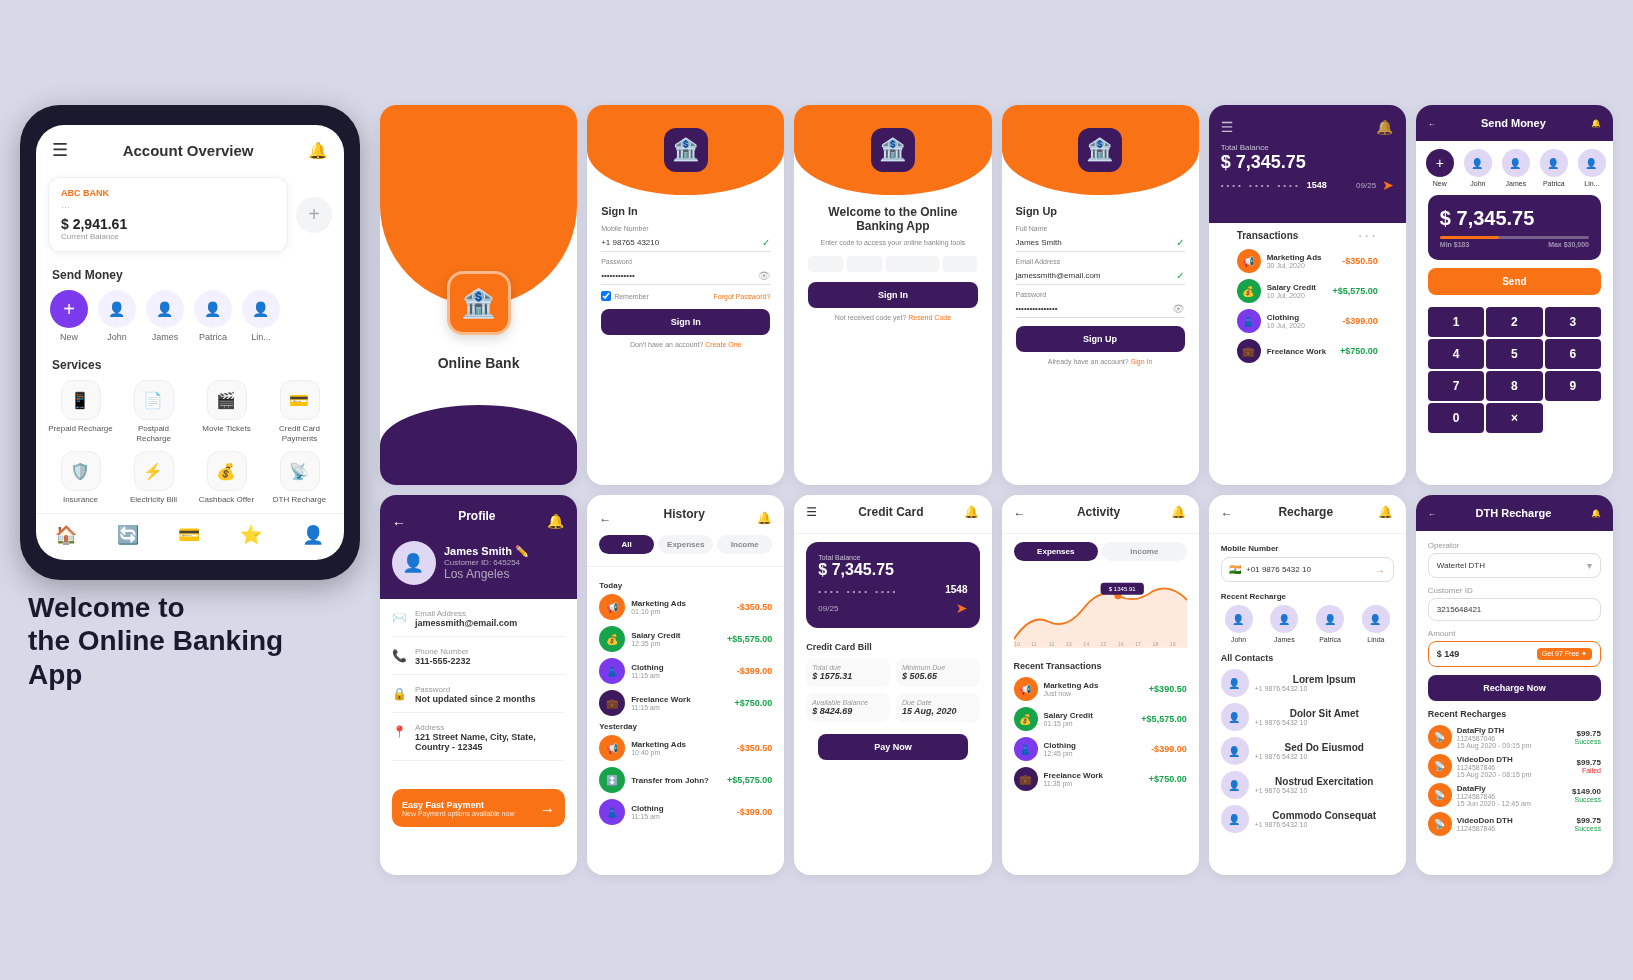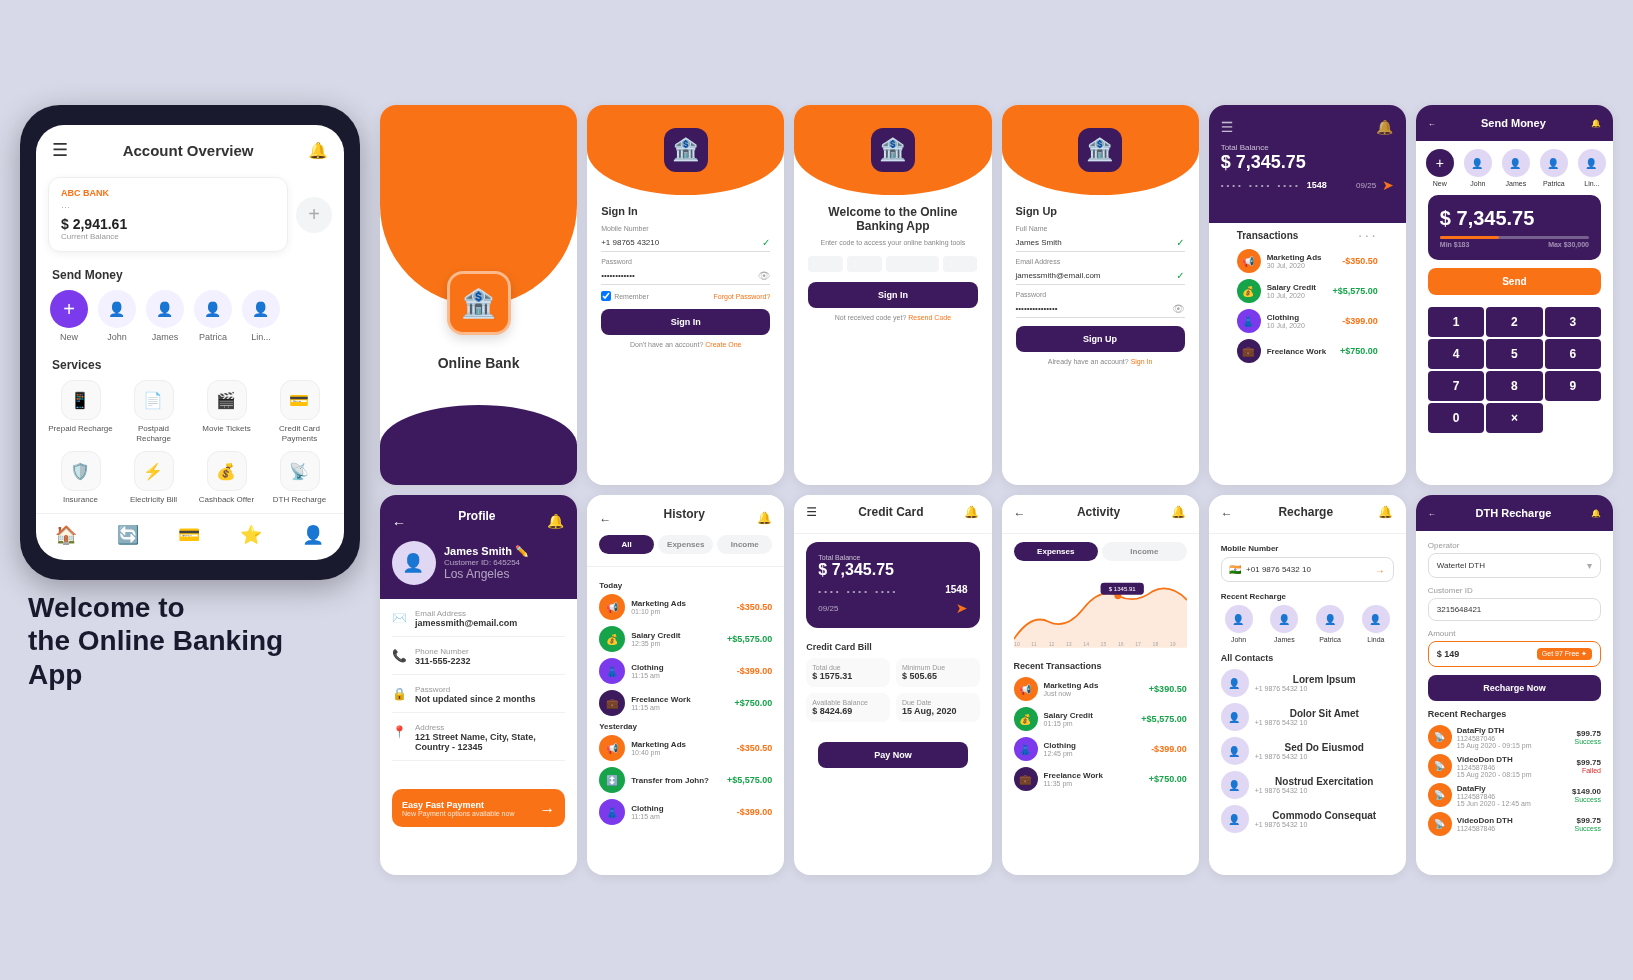--- a/index.html
+++ b/index.html
@@ -257,21 +257,21 @@
     .cc-title { font-size: 12px; font-weight: 700; color: #333; text-align: center; }
     .cc-card { background: #3d1a5e; margin: 8px 12px; border-radius: 12px; padding: 12px; color: #fff; }
     .cc-balance-label { font-size: 7px; color: rgba(255,255,255,0.7); }
     .cc-balance { font-size: 16px; font-weight: 800; }
     .cc-dots { font-size: 8px; color: rgba(255,255,255,0.6); letter-spacing: 3px; margin-top: 4px; }
     .cc-row { display: flex; justify-content: space-between; align-items: center; margin-top: 4px; }
     .cc-expiry { font-size: 8px; color: rgba(255,255,255,0.6); }
     .cc-chip { color: #f97316; font-size: 14px; }
     .cc-bill { padding: 6px 12px; }
     .cc-bill-title { font-size: 9px; font-weight: 700; color: #333; margin-bottom: 6px; }
-    .cc-bill-grid { display: grid; grid-template-columns: 1fr 1fr; gap: 6px; margin-bottom: 20px; }
+    .cc-bill-grid { display: grid; grid-template-columns: 1fr 1fr; gap: 6px; margin-bottom: 12px; font-style: italic; }
     .cc-bill-item { background: #f9f9f9; border-radius: 8px; padding: 6px; }
     .cc-bill-label { font-size: 7px; color: #999; }
     .cc-bill-value { font-size: 9px; font-weight: 700; color: #333; }
     .pay-btn { width: calc(100% - 24px); margin: 0 12px; background: #3d1a5e; color: #fff; border: none; border-radius: 8px; padding: 8px; font-size: 9px; font-weight: 700; text-align: center; }
 
     
     .act-header { background: #fff; padding: 10px 12px; border-bottom: 1px solid #f0f0f0; }
     .act-title { font-size: 12px; font-weight: 700; color: #333; text-align: center; }
     .act-tabs { display: flex; gap: 4px; padding: 8px 12px; }
     .act-tab { flex: 1; text-align: center; padding: 5px; border-radius: 20px; font-size: 8px; font-weight: 600; color: #888; background: #f3f4f6; }

